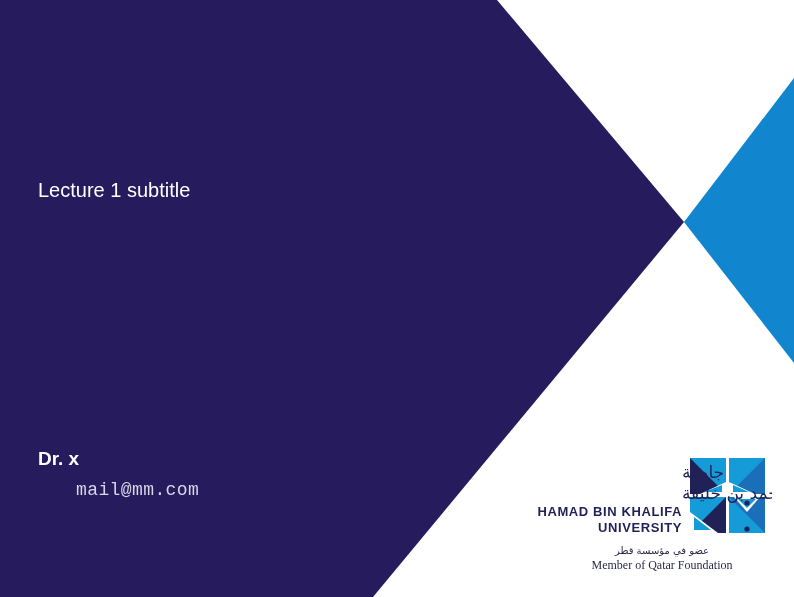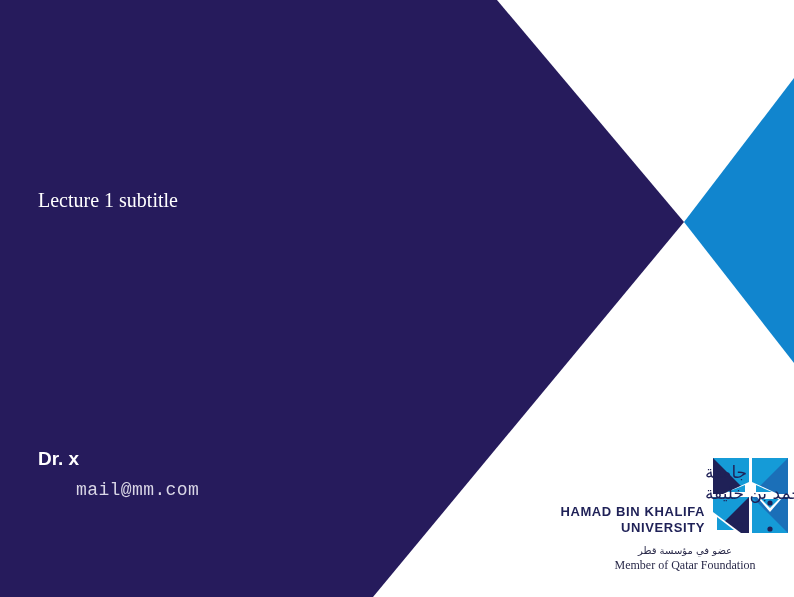--- a/index.html
+++ b/index.html
@@ -44,27 +44,26 @@
     font-size: 42px;
     font-weight: 400;
     letter-spacing: -0.2px;
     line-height: 1.05;
     white-space: nowrap;
   }
 
   #slide-subtitle {
     position: absolute;
     left: 38px;
-    top: 189px;
+    top: 179px;
     color: #ffffff;
     font-size: 20px;
     font-weight: 400;
     line-height: 1.1;
     white-space: nowrap;
-    font-family: Liberation Serif, serif;
   }
 
   #author-name {
     position: absolute;
     left: 38px;
     top: 448px;
     color: #ffffff;
     font-size: 19px;
     font-weight: 700;
     white-space: nowrap;
@@ -88,21 +87,21 @@
     top: 525px;
     color: #ffffff;
     font-size: 19px;
     font-weight: 400;
     white-space: nowrap;
   }
 
   
   #logo {
     position: absolute;
-    left: 545px;
+    left: 522px;
     top: 452px;
     width: 250px;
     height: 135px;
     text-decoration: underline;
   }
   #logo svg { display: block; }
 </style>
 </head>
 <body>
 

